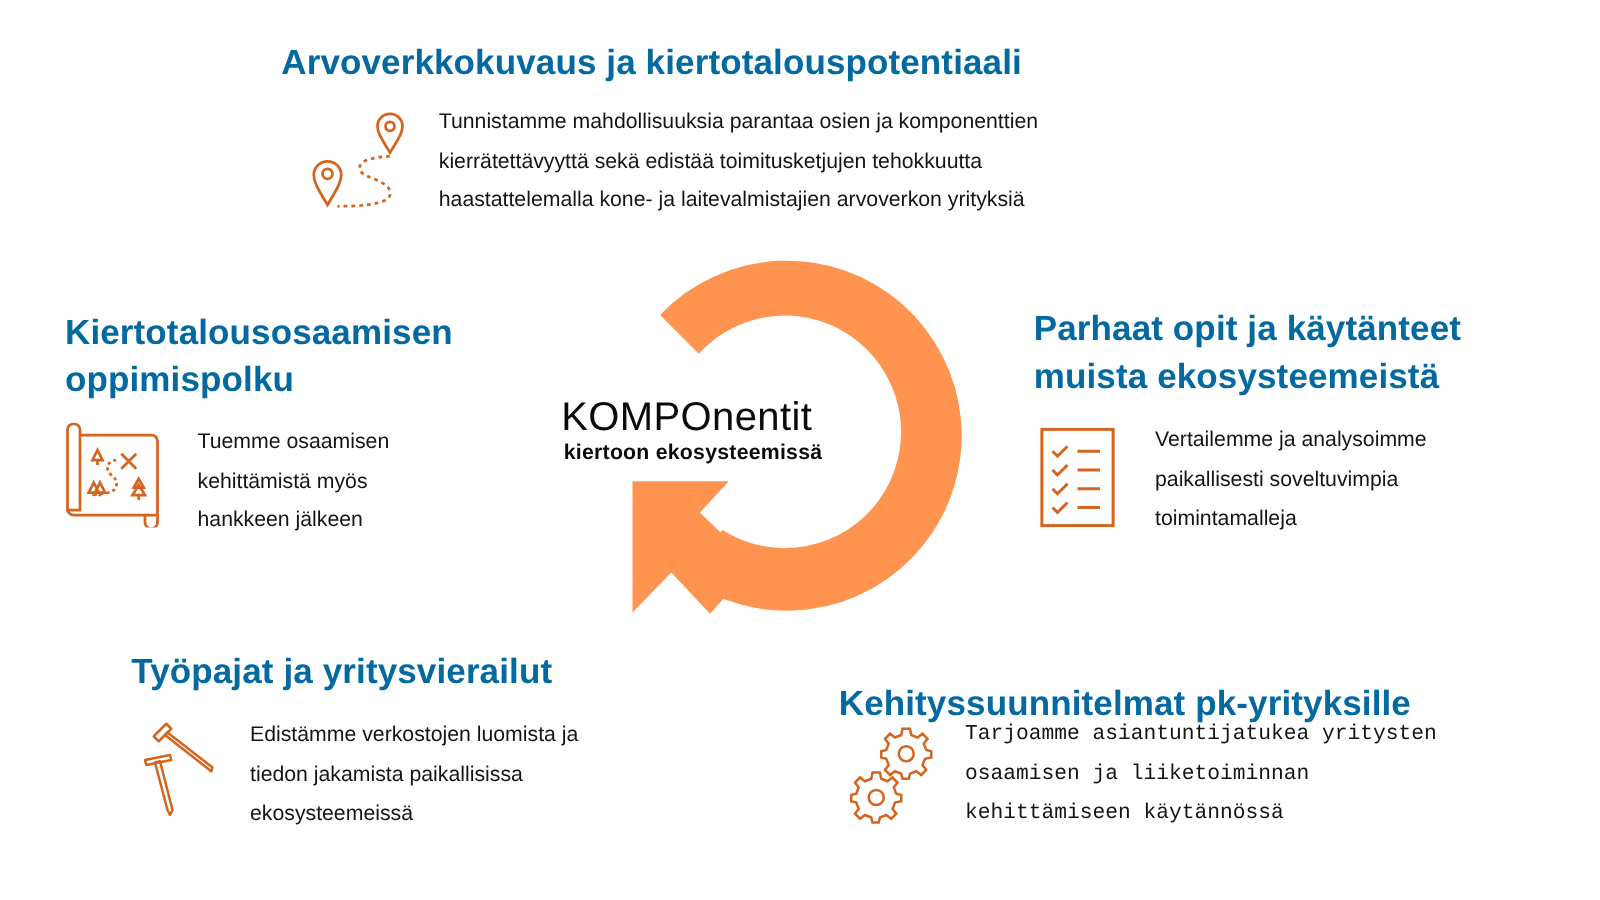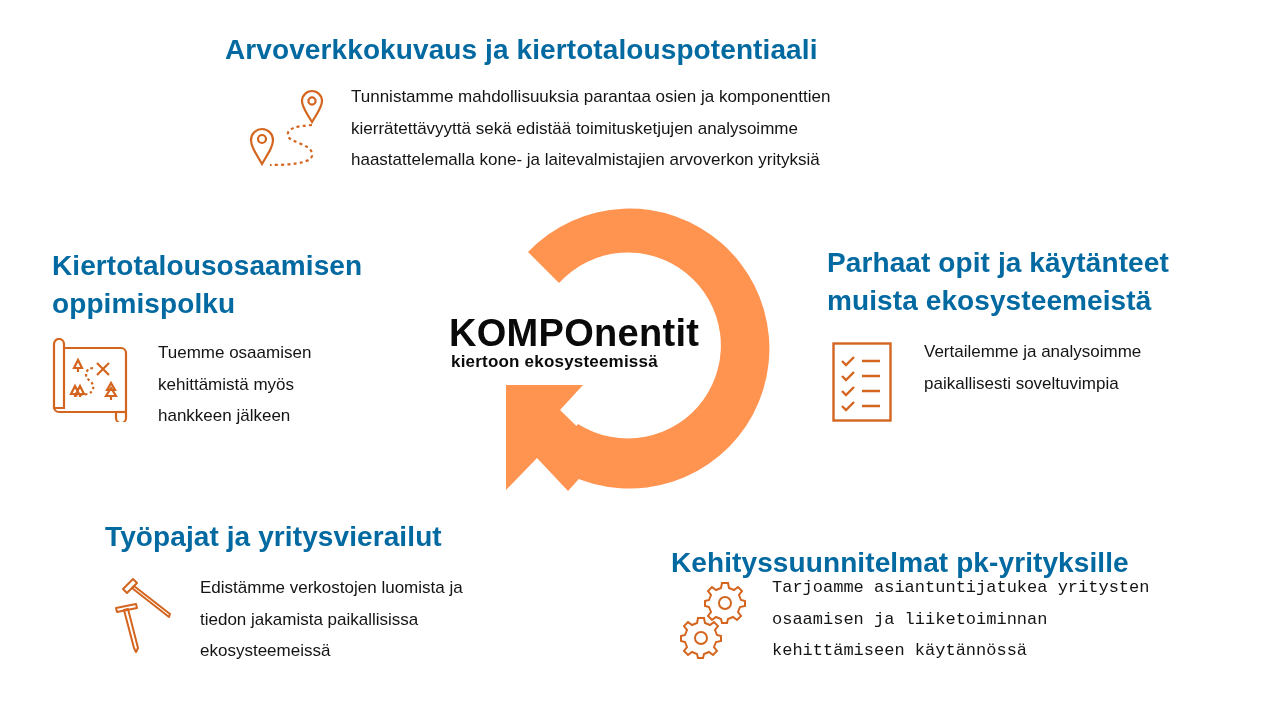--- a/index.html
+++ b/index.html
@@ -11,21 +11,21 @@
   .heading {
     font-family: "Liberation Sans", sans-serif; font-weight: bold; font-size: 28px;
     line-height: 38px; color: #0369a1; letter-spacing: 0.1px;
   }
   .body-text {
     font-family: "Liberation Sans", sans-serif; font-size: 17px; line-height: 31.5px; color: #141414;
   }
   .line { display: block; white-space: nowrap; }
   .icon svg { display: block; }
   #cycle { left: 0; top: 0; }
-  .center-title { font-weight: bold; font-size: 38px; line-height: 38px; color: #0a0a0a; letter-spacing: 0.3px; }
+  .center-title { font-weight: normal; font-size: 32px; line-height: 38px; color: #0a0a0a; letter-spacing: 0.3px; }
   .center-sub { font-weight: bold; font-size: 17px; line-height: 20px; color: #0a0a0a; letter-spacing: 0.2px; }
 </style>
 </head>
 <body>
 
 <svg id="cycle" class="abs" width="1280" height="720">
 
   <path d="M 528 252
            A 140 140 0 1 1 546 461
            L 578 424
@@ -44,21 +44,21 @@
   <svg width="84" height="86" viewBox="0 0 84 86" fill="none" stroke="#D4651E" stroke-width="2.2">
     <path d="M66 36 C60 26 56 21 56 15 A10 10 0 0 1 76 15 C76 21 72 26 66 36 Z"></path>
     <circle cx="66" cy="15" r="3.6"></circle>
     <path d="M16 78 C9 66 5 60 5 54 A11 11 0 0 1 27 54 C27 60 23 66 16 78 Z"></path>
     <circle cx="16" cy="53" r="4"></circle>
     <path d="M66 39 C52 40 40 42 42 50 C44 57 68 58 66 70 C64 78 40 79 24 79" stroke-dasharray="3 3.2"></path>
   </svg>
 </div>
 <div class="abs body-text" style="left:351px; top:81px;">
   <span class="line">Tunnistamme mahdollisuuksia parantaa osien ja komponenttien</span>
-  <span class="line">kierrätettävyyttä sekä edistää toimitusketjujen analysoimme</span>
+  <span class="line">kierrätettävyyttä sekä edistää toimitusketjujen tehokkuutta</span>
   <span class="line">haastattelemalla kone- ja laitevalmistajien arvoverkon yrityksiä</span>
 </div>
 
 <div class="abs heading" style="left:52px; top:247px;">
   <span class="line">Kiertotalousosaamisen</span>
   <span class="line">oppimispolku</span>
 </div>
 <div class="abs icon" style="left:51px; top:338px;">
   <svg width="78" height="84" viewBox="0 0 78 84" fill="none" stroke="#D4651E" stroke-width="2.2">
     <path d="M3 6 A5 5 0 0 1 13 6 L13 70 L3 70 Z"></path>
@@ -86,20 +86,21 @@
     <rect x="1.5" y="1.5" width="57" height="77"></rect>
     <path d="M10 19 L14 23 L22 15 M30 19 L48 19"></path>
     <path d="M10 34 L14 38 L22 30 M30 34 L48 34"></path>
     <path d="M10 49 L14 53 L22 45 M30 49 L48 49"></path>
     <path d="M10 64 L14 68 L22 60 M30 64 L48 64"></path>
   </svg>
 </div>
 <div class="abs body-text" style="left:924px; top:336px;">
   <span class="line">Vertailemme ja analysoimme</span>
   <span class="line">paikallisesti soveltuvimpia</span>
+  <span class="line">toimintamalleja</span>
 </div>
 
 <div class="abs heading" style="left:105px; top:518px;">Työpajat ja yritysvierailut</div>
 <div class="abs icon" style="left:112px; top:574px;">
   <svg width="64" height="84" viewBox="0 0 64 84" fill="none" stroke="#D4651E" stroke-width="2" stroke-linejoin="round">
     <path d="M21 5 L25 9 L15 19 L11 15 Z"></path>
     <path d="M20 14 L22 12 L58 40 L57 43 Z"></path>
     <path d="M4 34 L24 30 L25 34 L5 38 Z"></path>
     <path d="M12 36 L16 35 L26 74 L24 78 L22 74 Z"></path>
   </svg>

